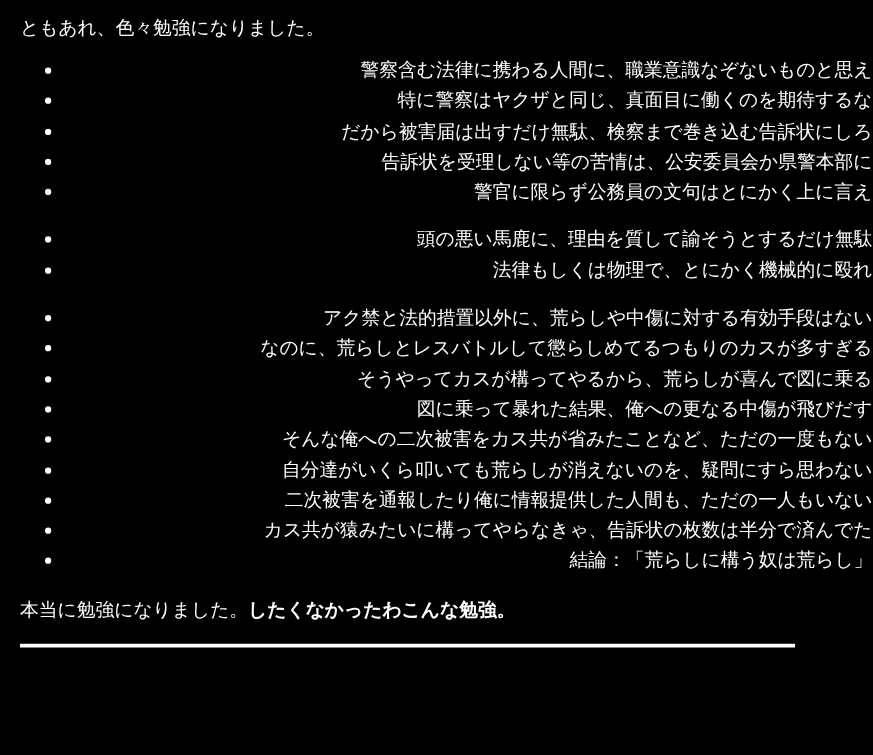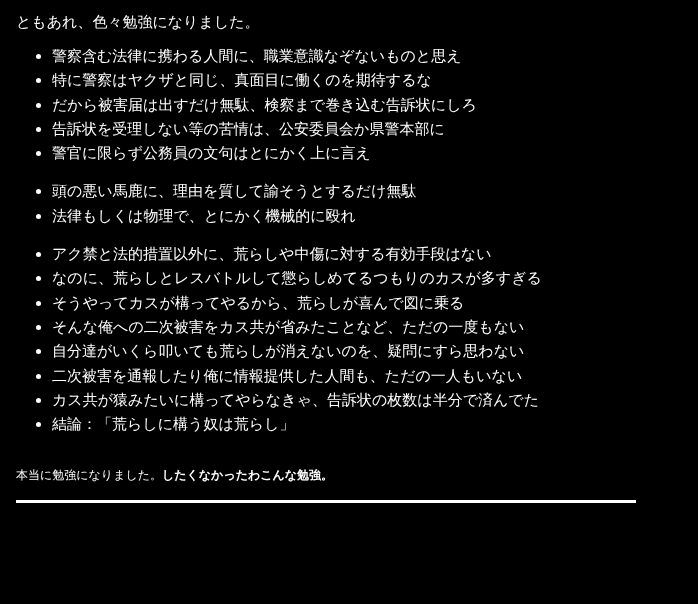--- a/index.html
+++ b/index.html
@@ -30,20 +30,21 @@
     line-height: 1.6;
   }
   .intro {
     margin-top: 4px;
     margin-bottom: 10px;
   }
   ul.bullets {
     list-style: none;
     margin: 0 0 0 0;
     padding: 0;
+    text-align: right;
   }
   ul.bullets li {
     position: relative;
     margin: 0 0 0 52px;
     padding: 0 0 0 0;
     font-size: 15px;
     line-height: 1.62;
     white-space: nowrap;
   }
   ul.bullets li::before {
@@ -53,23 +54,23 @@
     top: 10px;
     width: 5px;
     height: 5px;
     border-radius: 50%;
     background: #ffffff;
   }
   .group-gap {
     height: 14px;
   }
   .closing {
-    margin-top: 30px;
+    margin-top: 16px;
     margin-left: 16px;
-    font-size: 12px;
+    font-size: 15px;
   }
   .closing .bold {
     font-weight: bold;
   }
   .rule {
     height: 3px;
     background: #ffffff;
     margin: 16px 16px 0 16px;
     width: 620px;
   }
@@ -100,20 +101,21 @@
     <li>頭の悪い馬鹿に、理由を質して諭そうとするだけ無駄</li>
     <li>法律もしくは物理で、とにかく機械的に殴れ</li>
   </ul>
 
   <div class="group-gap"></div>
 
   <ul class="bullets">
     <li>アク禁と法的措置以外に、荒らしや中傷に対する有効手段はない</li>
     <li>なのに、荒らしとレスバトルして懲らしめてるつもりのカスが多すぎる</li>
     <li>そうやってカスが構ってやるから、荒らしが喜んで図に乗る</li>
+    <li>図に乗って暴れた結果、俺への更なる中傷が飛びだす</li>
     <li>そんな俺への二次被害をカス共が省みたことなど、ただの一度もない</li>
     <li>自分達がいくら叩いても荒らしが消えないのを、疑問にすら思わない</li>
     <li>二次被害を通報したり俺に情報提供した人間も、ただの一人もいない</li>
     <li>カス共が猿みたいに構ってやらなきゃ、告訴状の枚数は半分で済んでた</li>
     <li>結論：「荒らしに構う奴は荒らし」</li>
   </ul>
 
   <p class="closing"><span>本当に勉強になりました。</span><span class="bold">したくなかったわこんな勉強。</span></p>
 
   <div class="rule"></div>

